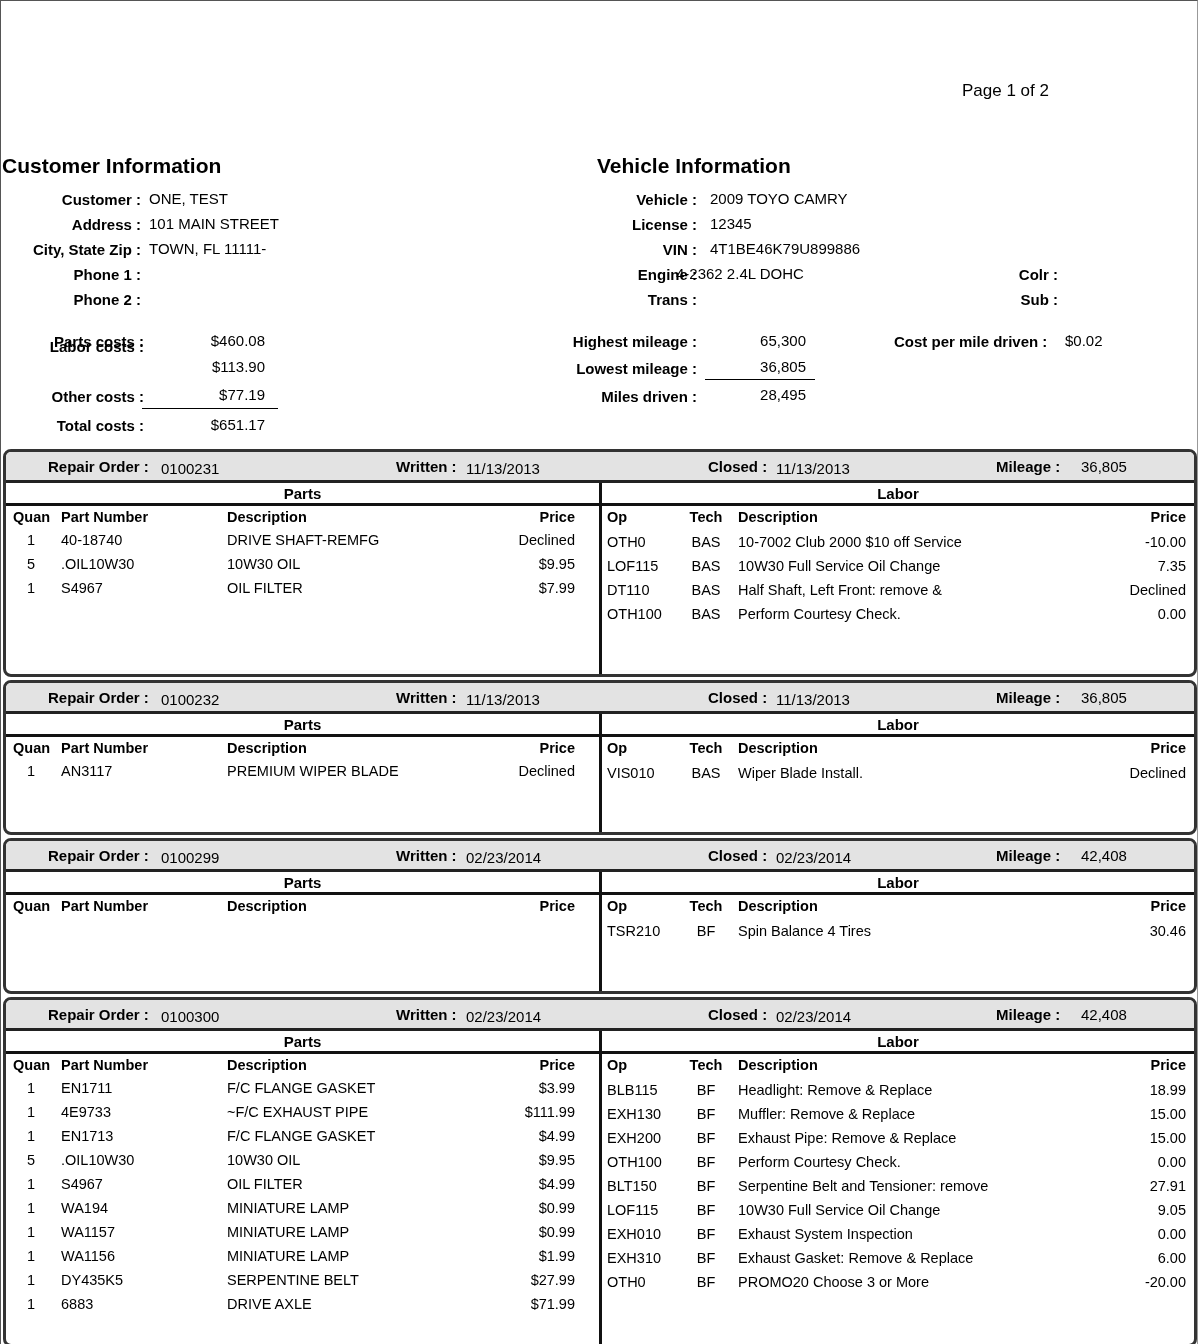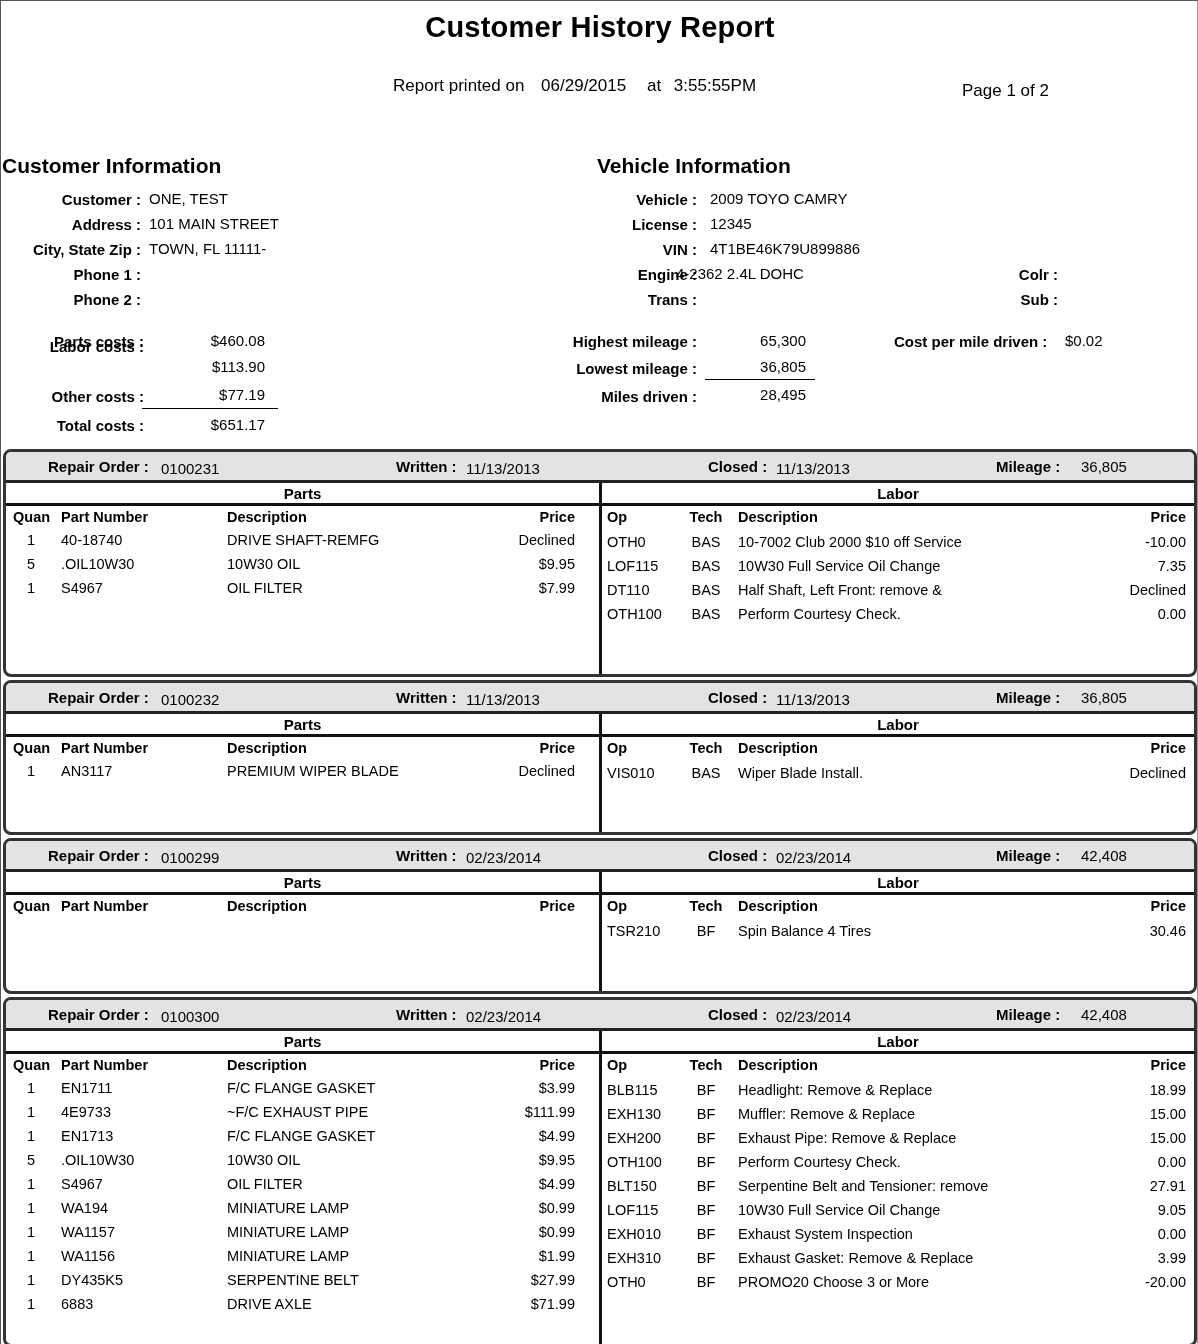--- a/index.html
+++ b/index.html
@@ -41,28 +41,21 @@
   .c-tech { left: 84px; width: 40px; text-align: center; }
   .c-ldesc { left: 136px; }
   .c-lprice { right: 8px; text-align: right; }
   .thead .c-lprice, .thead .c-pprice { font-weight: bold; }
 </style>
 </head>
 <body>
 
 <div class="page">
 
-  <div class="title">Customer History Report</div>
-
-  <div class="printed">
-    <span>Report printed on</span>
-    <span style="margin-left:12px">06/29/2015</span>
-    <span style="margin-left:16px">at</span>
-    <span style="margin-left:8px">3:55:55PM</span>
-  </div>
+
   <div class="pageno">Page 1 of 2</div>
 
   <div class="section-title" style="left:1px; top:153px;">Customer Information</div>
 
   <div class="lbl" style="right:1056px; top:190px;">Customer :</div>
   <div class="val" style="left:148px; top:189px;">ONE, TEST</div>
   <div class="lbl" style="right:1056px; top:215px;">Address :</div>
   <div class="val" style="left:148px; top:214px;">101 MAIN STREET</div>
   <div class="lbl" style="right:1056px; top:240px;">City, State Zip :</div>
   <div class="val" style="left:148px; top:239px;">TOWN, FL 11111-</div>
@@ -397,21 +390,21 @@
         <div class="trow">
             <span class="c-op">EXH010</span>
             <span class="c-tech">BF</span>
             <span class="c-ldesc">Exhaust System Inspection</span>
             <span class="c-lprice">0.00</span>
           </div>
         <div class="trow">
             <span class="c-op">EXH310</span>
             <span class="c-tech">BF</span>
             <span class="c-ldesc">Exhaust Gasket: Remove &amp; Replace</span>
-            <span class="c-lprice">3.99</span>
+            <span class="c-lprice">6.00</span>
           </div>
         <div class="trow">
             <span class="c-op">OTH0</span>
             <span class="c-tech">BF</span>
             <span class="c-ldesc">PROMO20 Choose 3 or More</span>
             <span class="c-lprice">-20.00</span>
           </div>
       </div>
     </div>
   </div>

